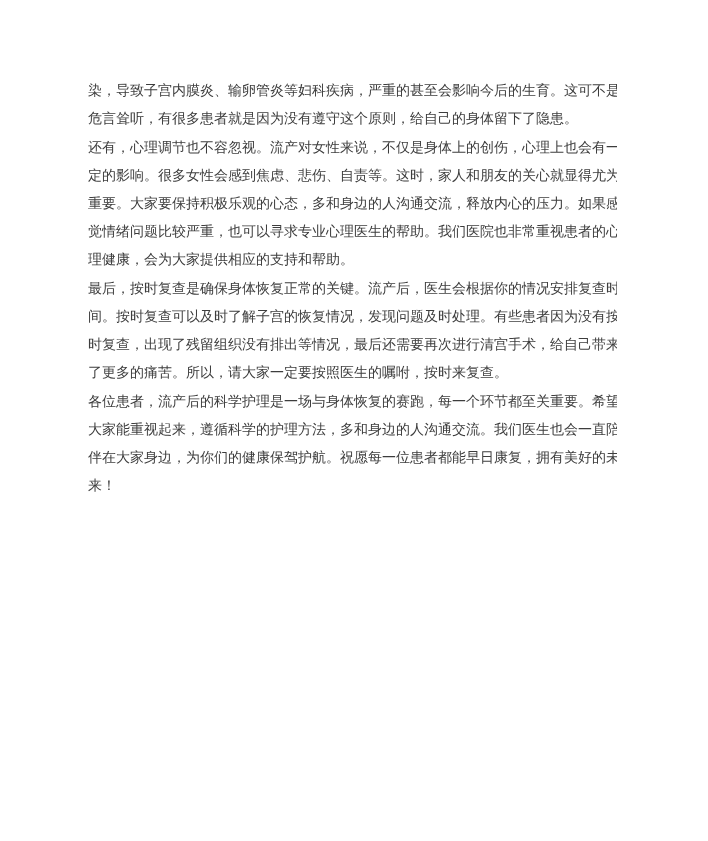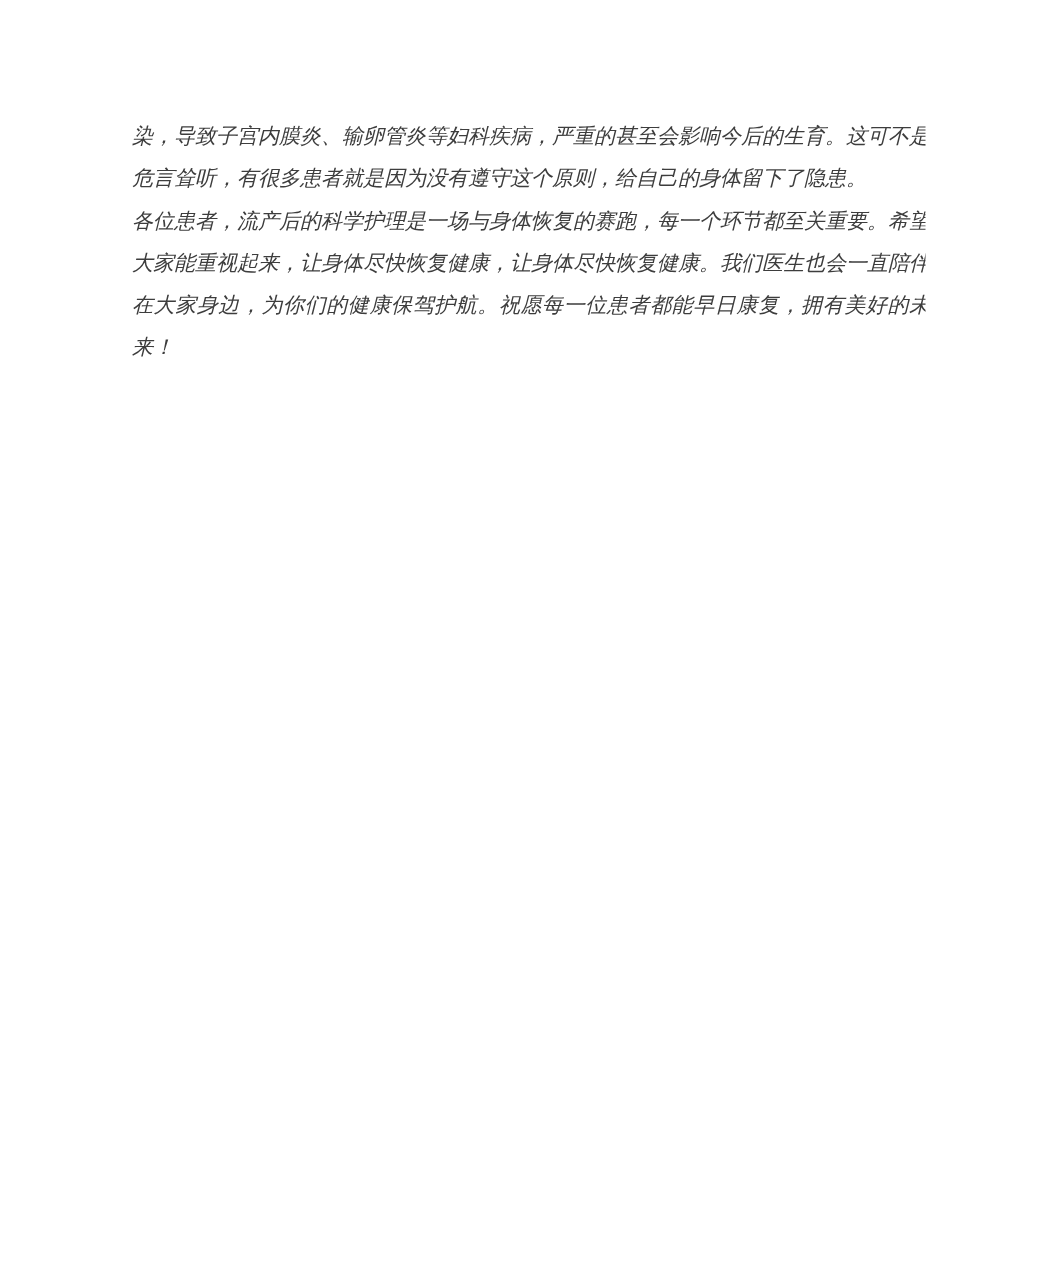--- a/index.html
+++ b/index.html
@@ -6,21 +6,20 @@
     margin: 0;
     padding: 0;
     background: #ffffff;
   }
   .page {
     position: relative;
     width: 617px;
     height: 841px;
     background: #ffffff;
     overflow: hidden;
-    font-style: italic;
   }
   .doc-body {
     position: absolute;
     left: 88px;
     top: 76px;
     width: 532px;
     font-family: "Liberation Sans", "DejaVu Sans", sans-serif;
     font-size: 14px;
     line-height: 28px;
     font-weight: 400;
@@ -32,15 +31,17 @@
   .para {
     margin: 0 0 1px 0;
   }
 </style>
 </head>
 <body>
 
 <div class="page">
   <div class="doc-body">
     <p class="para">染，导致子宫内膜炎、输卵管炎等妇科疾病，严重的甚至会影响今后的生育。这可不是危言耸听，有很多患者就是因为没有遵守这个原则，给自己的身体留下了隐患。</p>
-    <p class="para">各位患者，流产后的科学护理是一场与身体恢复的赛跑，每一个环节都至关重要。希望大家能重视起来，让身体尽快恢复健康，让身体尽快恢复健康。我们医生也会一直陪伴在大家身边，为你们的健康保驾护航。祝愿每一位患者都能早日康复，拥有美好的未来！</p>
+    <p class="para">还有，心理调节也不容忽视。流产对女性来说，不仅是身体上的创伤，心理上也会有一定的影响。很多女性会感到焦虑、悲伤、自责等。这时，家人和朋友的关心就显得尤为重要。大家要保持积极乐观的心态，多和身边的人沟通交流，释放内心的压力。如果感觉情绪问题比较严重，也可以寻求专业心理医生的帮助。我们医院也非常重视患者的心理健康，会为大家提供相应的支持和帮助。</p>
+    <p class="para">最后，按时复查是确保身体恢复正常的关键。流产后，医生会根据你的情况安排复查时间。按时复查可以及时了解子宫的恢复情况，发现问题及时处理。有些患者因为没有按时复查，出现了残留组织没有排出等情况，最后还需要再次进行清宫手术，给自己带来了更多的痛苦。所以，请大家一定要按照医生的嘱咐，按时来复查。</p>
+    <p class="para">各位患者，流产后的科学护理是一场与身体恢复的赛跑，每一个环节都至关重要。希望大家能重视起来，遵循科学的护理方法，多和身边的人沟通交流。我们医生也会一直陪伴在大家身边，为你们的健康保驾护航。祝愿每一位患者都能早日康复，拥有美好的未来！</p>
   </div>
 </div>
 
 </body></html>

